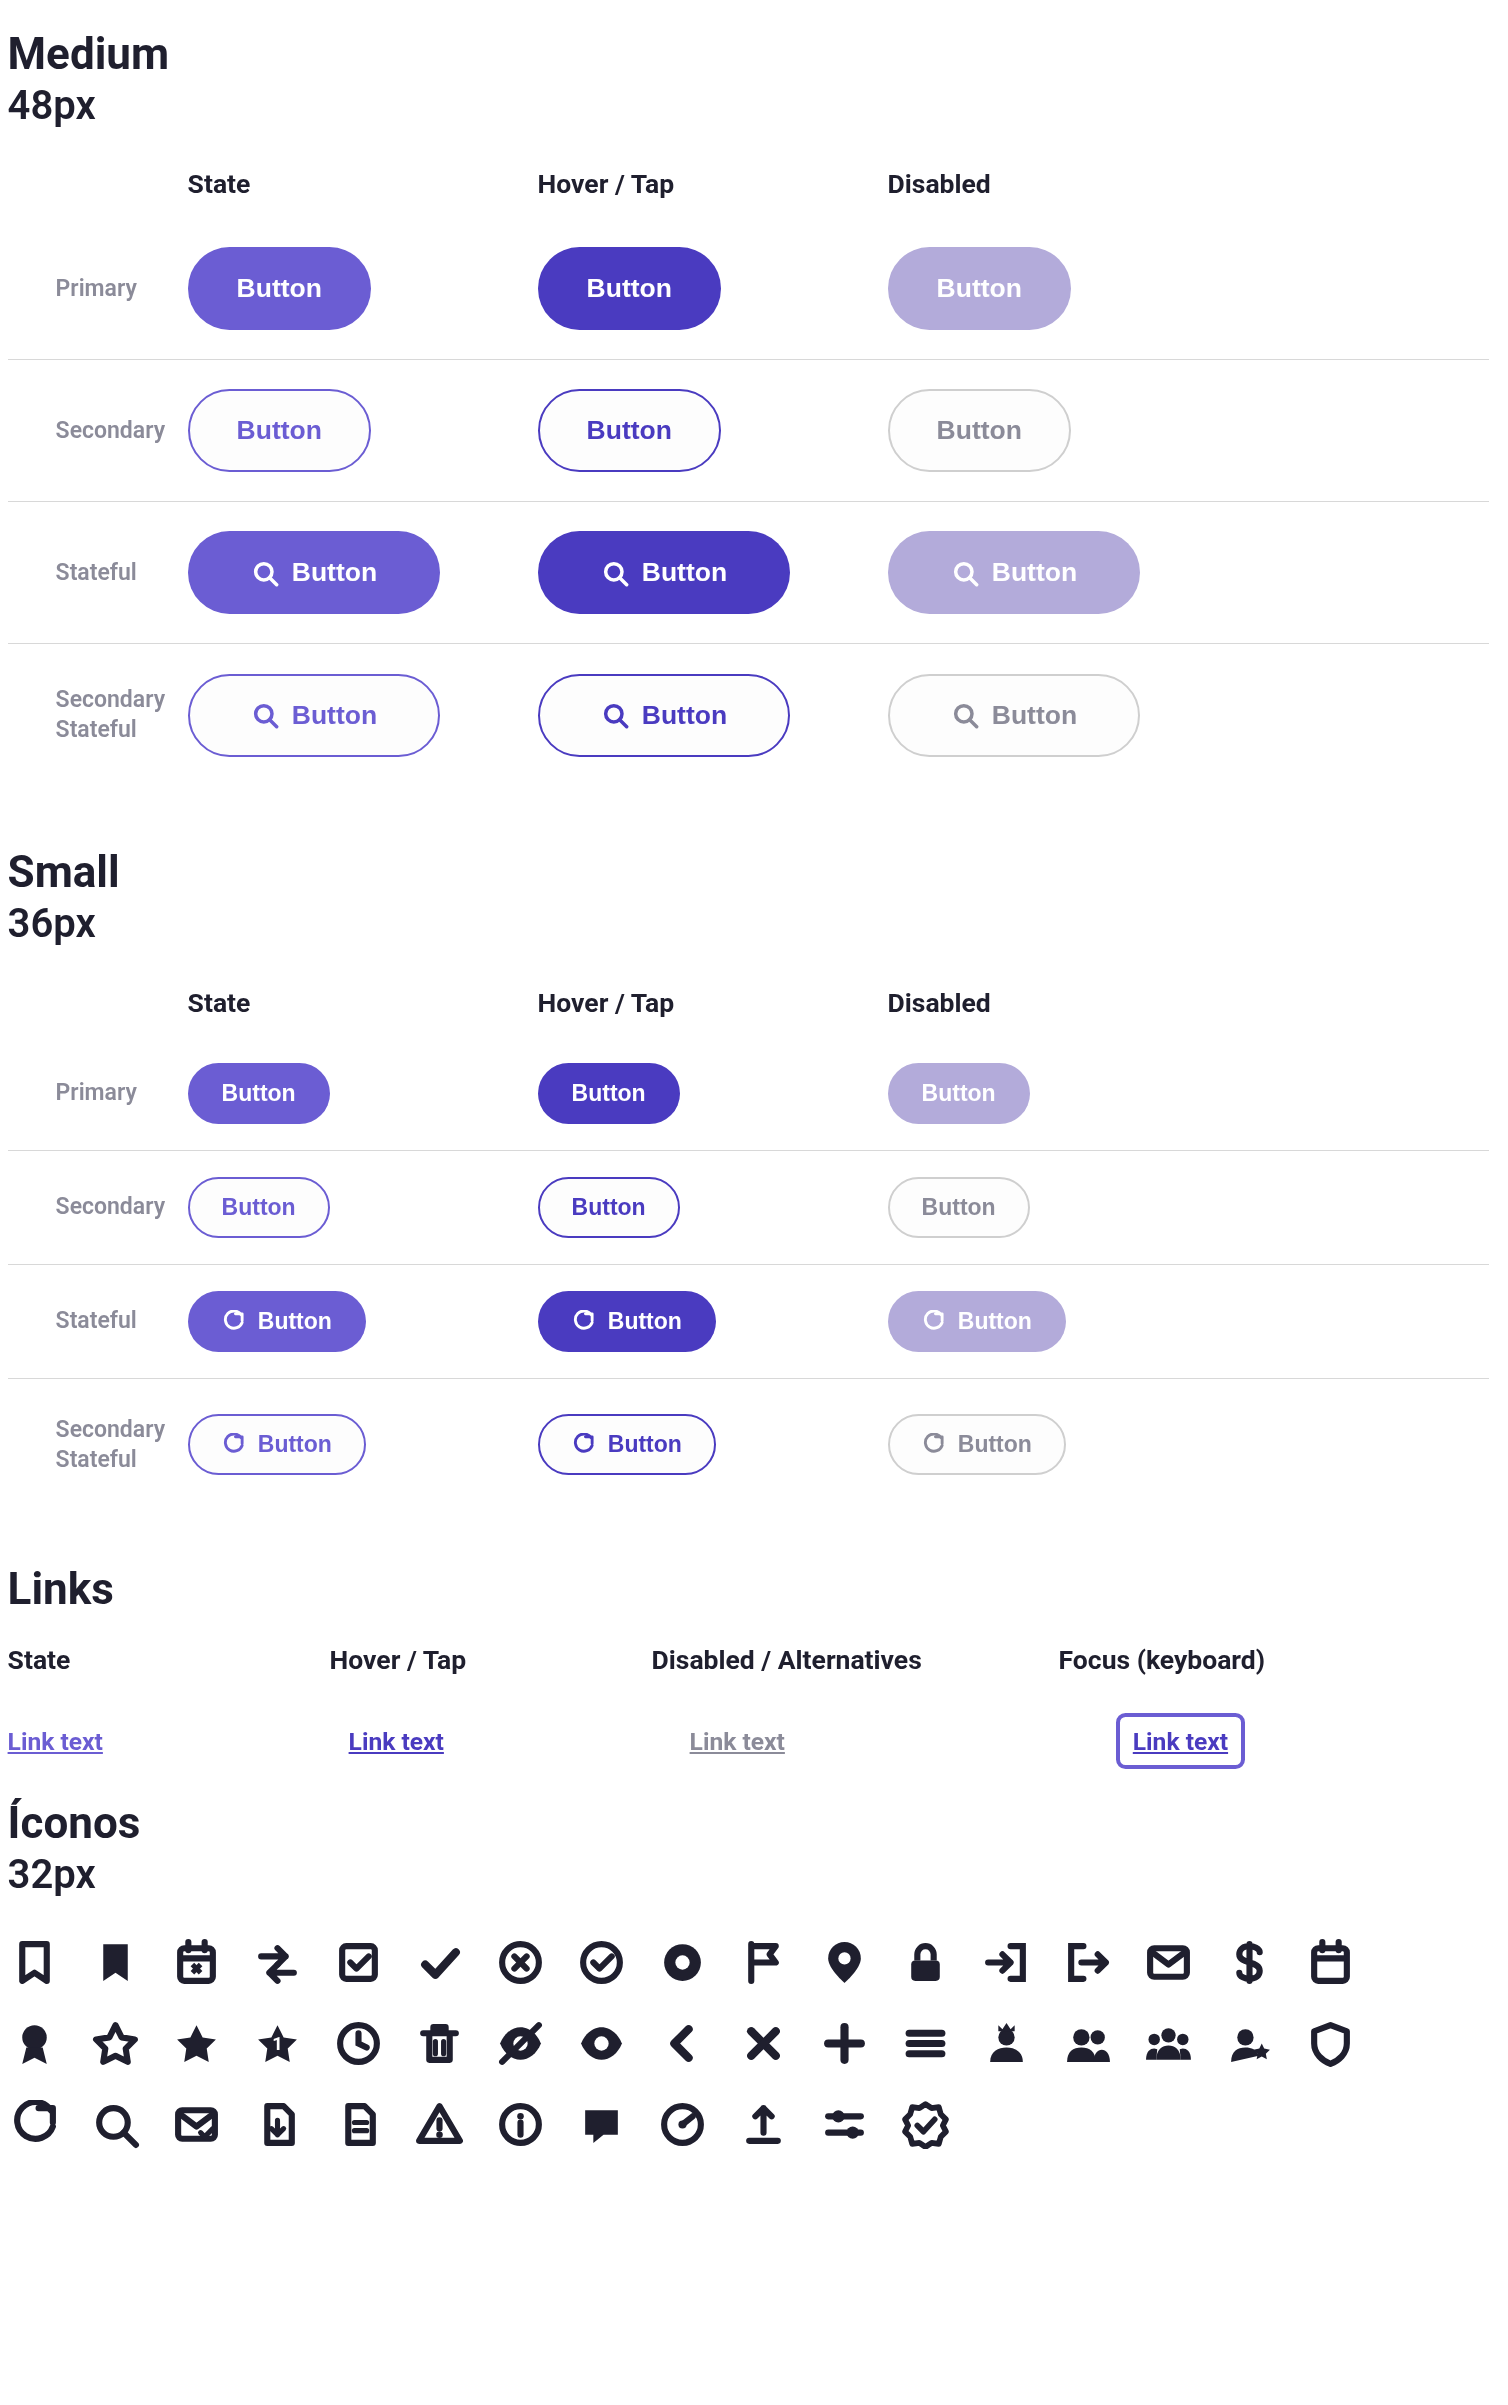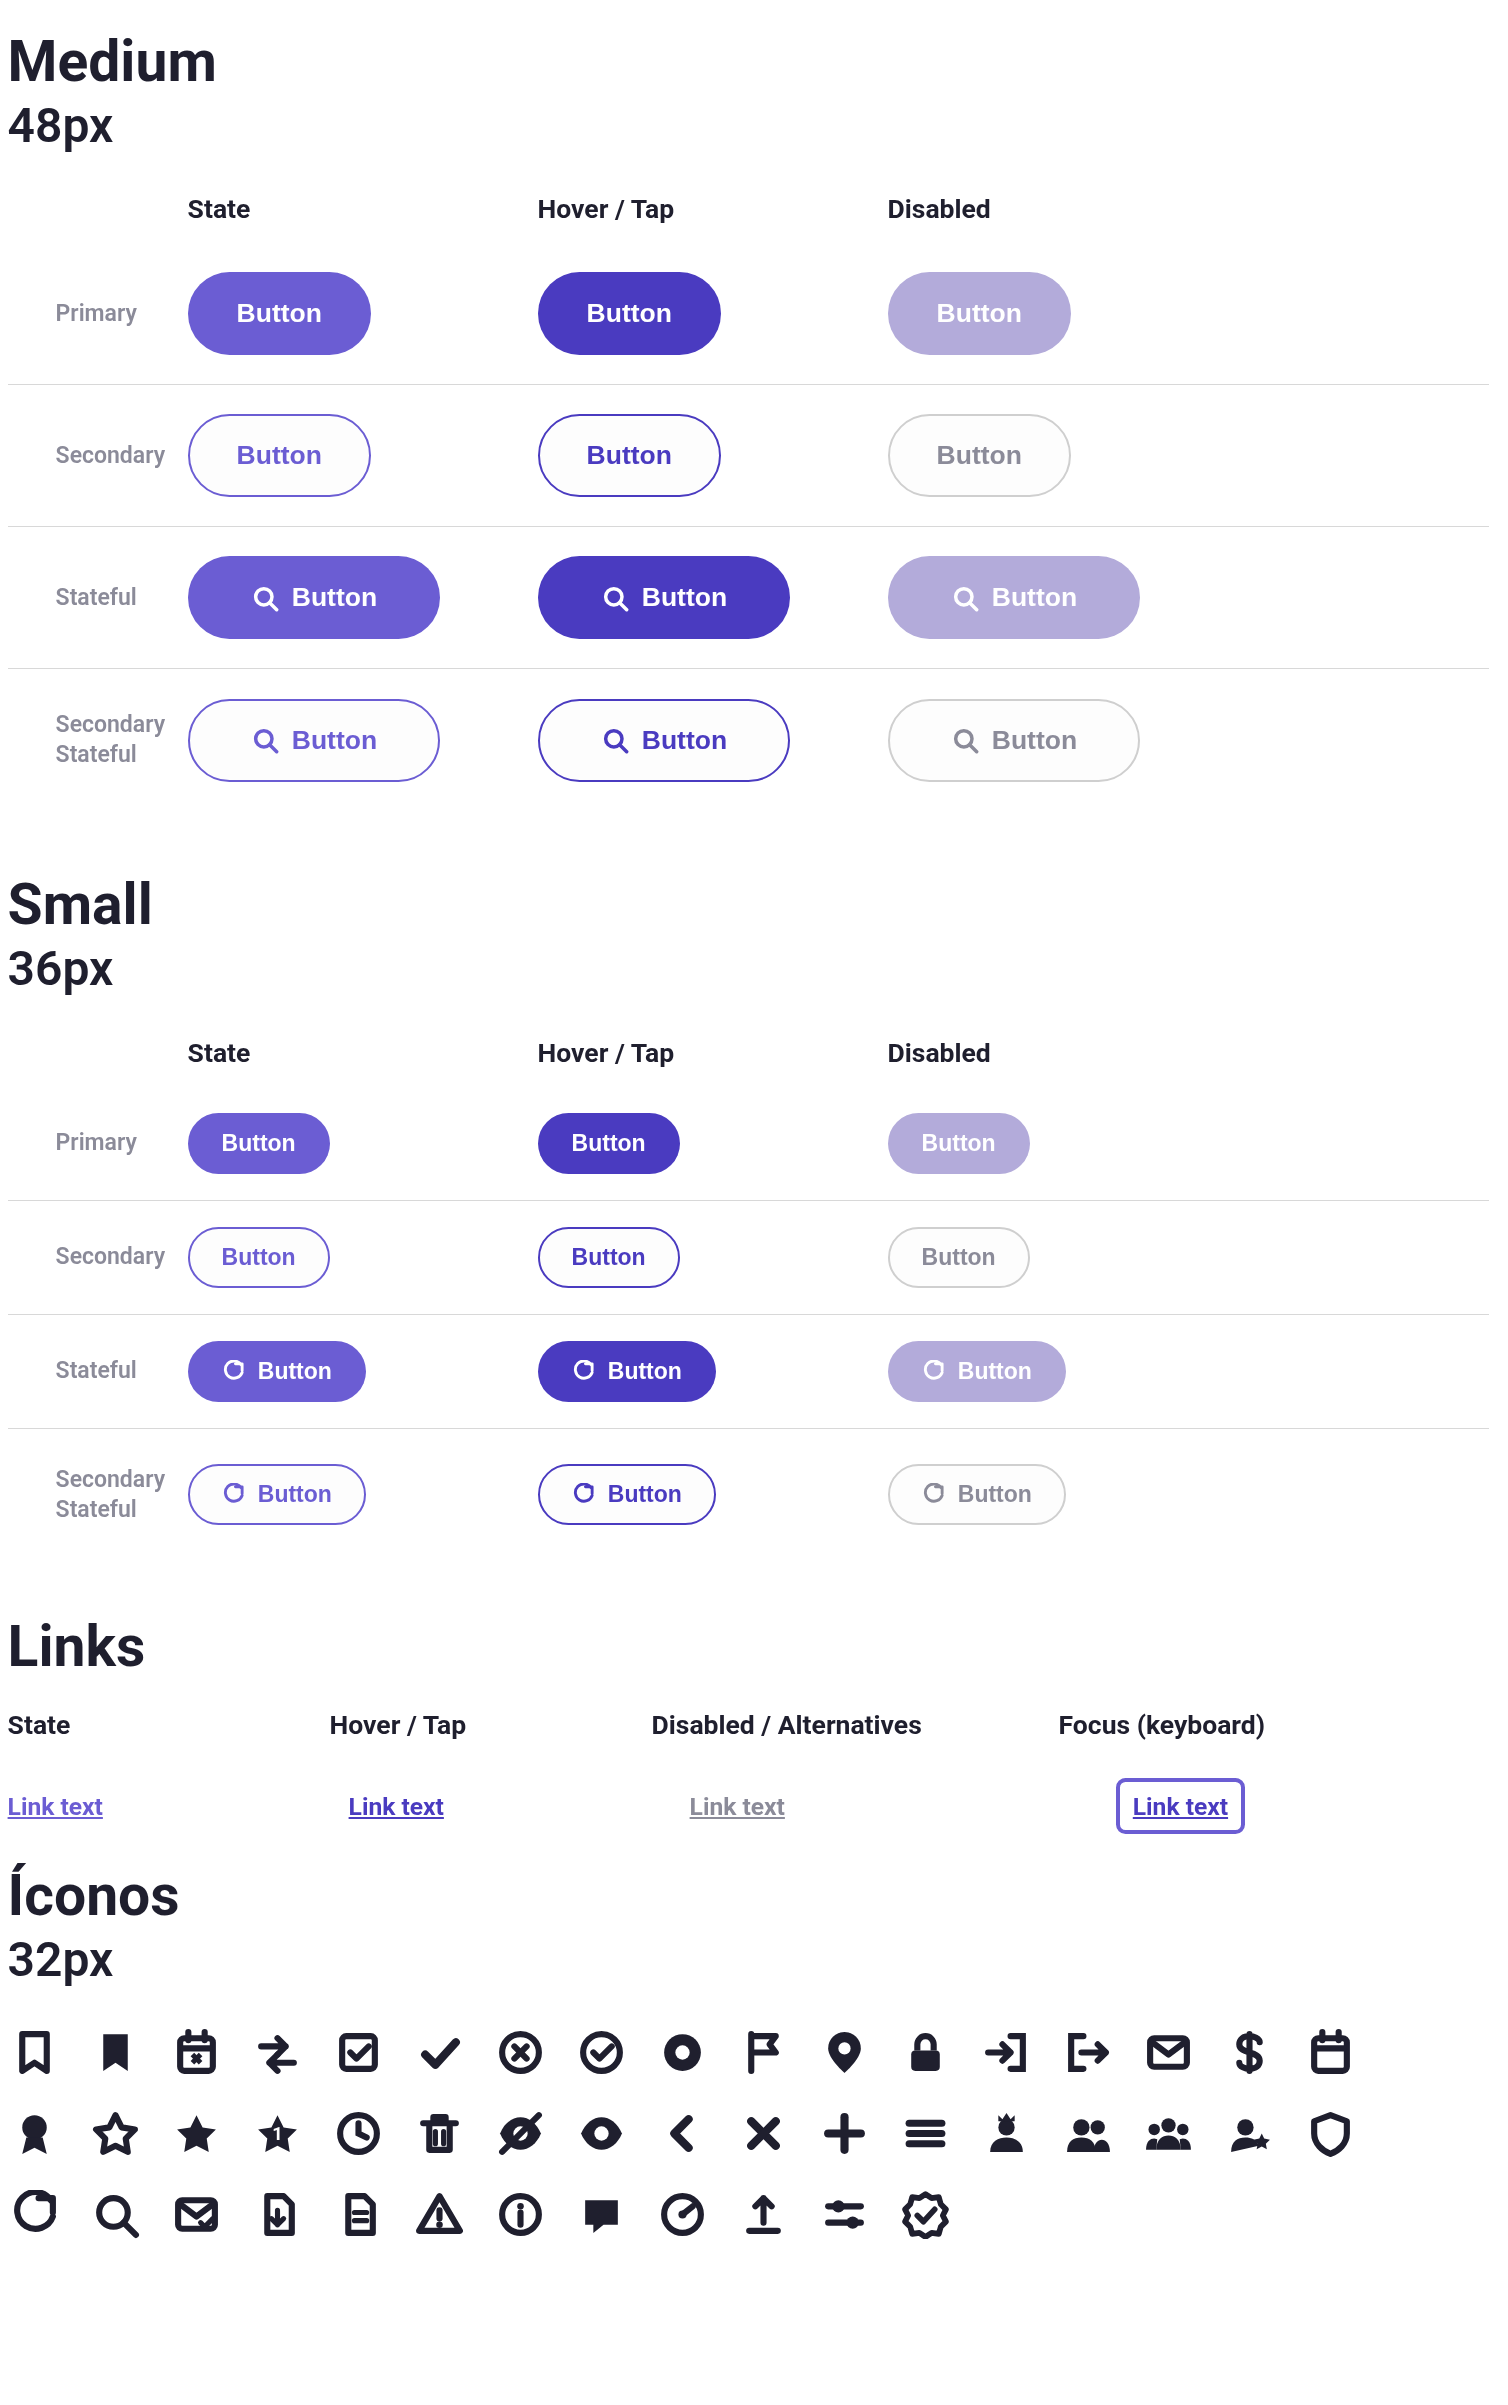--- a/index.html
+++ b/index.html
@@ -14,22 +14,22 @@
   }
   * { box-sizing: border-box; }
   body {
     margin: 0;
     padding: 0 19px 57px 7.6px;
     font-family: -apple-system, BlinkMacSystemFont, "Segoe UI", Roboto, Helvetica, Arial, sans-serif;
     color: var(--text);
     background: var(--white);
     width: 1508px;
   }
-  h1.section { font-size: 57px; font-weight: 700; margin: 28px 0 1.9px; }
-  .subsize { font-size: 48px; font-weight: 600; margin: 0 0 28px; }
+  h1.section { font-size: 44px; font-weight: 700; margin: 28px 0 1.9px; }
+  .subsize { font-size: 40px; font-weight: 600; margin: 0 0 28px; }
   .col-headers { display: grid; grid-template-columns: 180px 350px 350px 350px; font-size: 26.5px; font-weight: 700; padding: 11.4px 0 19px; }
   .row {
     display: grid;
     grid-template-columns: 180px 350px 350px 350px;
     align-items: center;
     min-height: 142px;
     border-bottom: 1.9px solid var(--line);
   }
   .row:last-child { border-bottom: none; }
   .row-label { font-size: 23px; color: var(--muted); font-weight: 600; line-height: 1.3; margin-left: 48px; }

